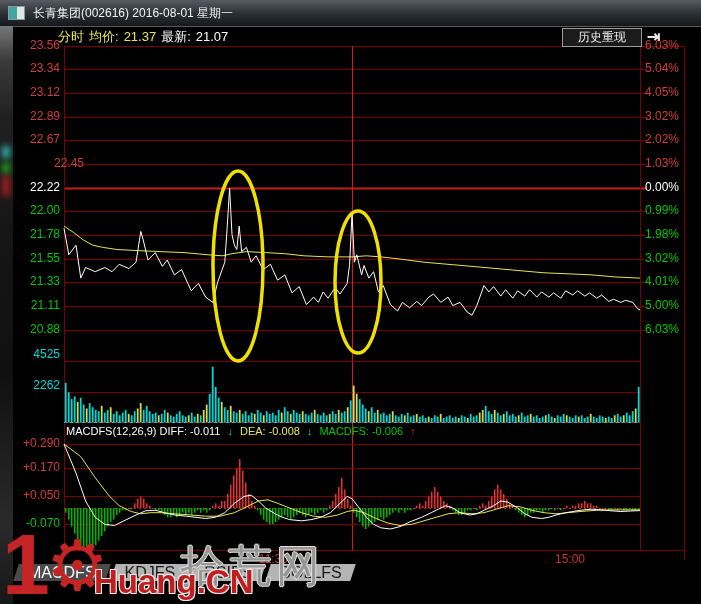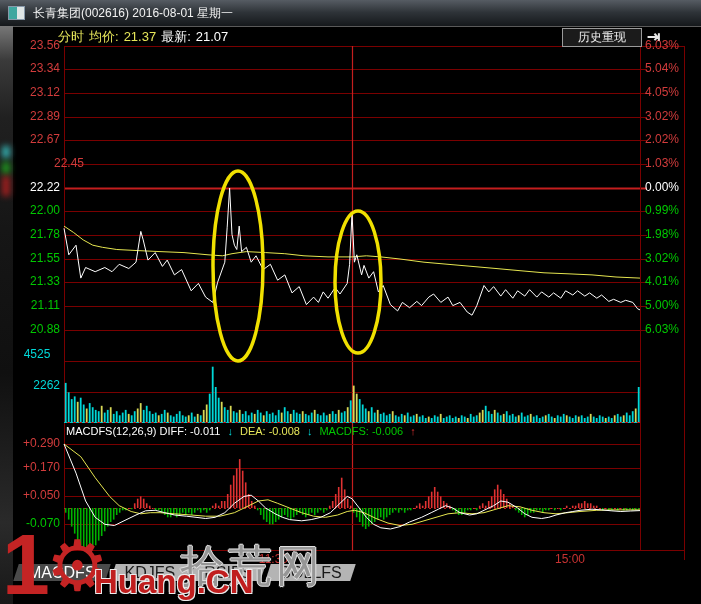--- a/index.html
+++ b/index.html
@@ -531,21 +531,21 @@
       <div class="ax-label ax-right" style="top: 110px; color: rgb(210, 60, 60);">3.02%</div>
       <div class="ax-label ax-right" style="top: 133px; color: rgb(210, 60, 60);">2.02%</div>
       <div class="ax-label ax-right" style="top: 157px; color: rgb(210, 60, 60);">1.03%</div>
       <div class="ax-label ax-right" style="top: 181px; color: rgb(255, 255, 255);">0.00%</div>
       <div class="ax-label ax-right" style="top: 204px; color: rgb(0, 200, 0);">0.99%</div>
       <div class="ax-label ax-right" style="top: 228px; color: rgb(0, 200, 0);">1.98%</div>
       <div class="ax-label ax-right" style="top: 252px; color: rgb(0, 200, 0);">3.02%</div>
       <div class="ax-label ax-right" style="top: 275px; color: rgb(0, 200, 0);">4.01%</div>
       <div class="ax-label ax-right" style="top: 299px; color: rgb(0, 200, 0);">5.00%</div>
       <div class="ax-label ax-right" style="top: 323px; color: rgb(0, 200, 0);">6.03%</div>
-      <div class="ax-label ax-left" style="top: 348px; color: rgb(0, 216, 216); text-align: center;">4525</div>
+      <div class="ax-label ax-left" style="top: 348px; color: rgb(0, 216, 216);">4525</div>
       <div class="ax-label ax-left" style="top: 379px; color: rgb(0, 216, 216);">2262</div>
       <div class="ax-label ax-left" style="top: 437px; color: rgb(210, 60, 60);">+0.290</div>
       <div class="ax-label ax-left" style="top: 461px; color: rgb(210, 60, 60);">+0.170</div>
       <div class="ax-label ax-left" style="top: 489px; color: rgb(210, 60, 60);">+0.050</div>
       <div class="ax-label ax-left" style="top: 517px; color: rgb(0, 200, 0); text-align: right;">-0.070</div>
     </div>
 
   <div class="macd-header">
     <span class="white-t">MACDFS(12,26,9) DIFF: -0.011</span>
     <b class="cyan-t">↓</b>

